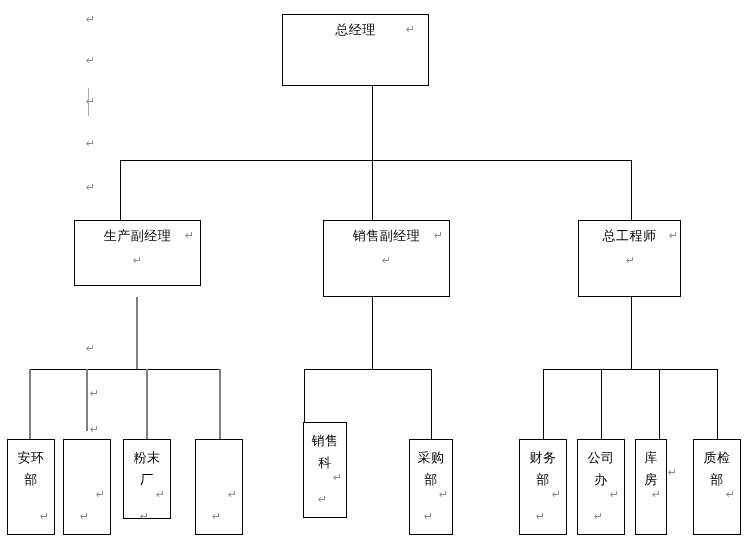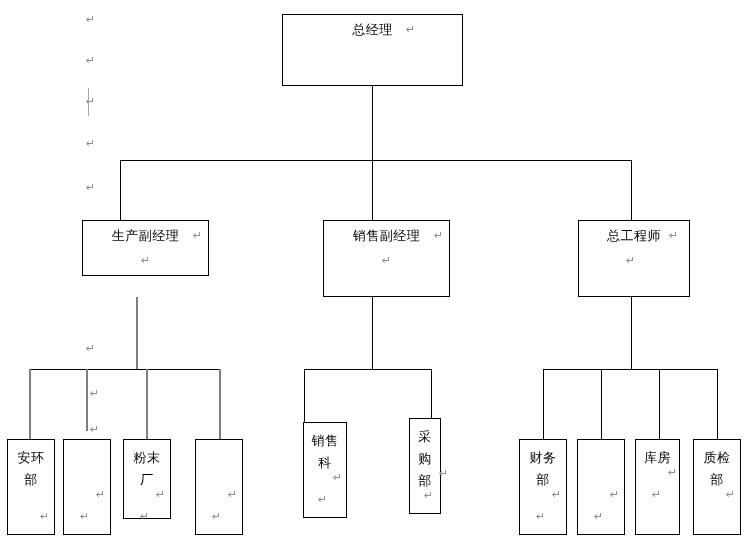--- a/index.html
+++ b/index.html
@@ -85,46 +85,46 @@
 <div id="canvas">
 
   <span class="pilcrow" style="left:86px; top:14px;">↵</span>
   <span class="pilcrow" style="left:86px; top:55px;">↵</span>
   <span class="pilcrow" style="left:86px; top:96px;">↵</span>
   <span class="pilcrow" style="left:86px; top:138px;">↵</span>
   <span class="pilcrow" style="left:86px; top:182px;">↵</span>
   <span class="pilcrow" style="left:86px; top:343px;">↵</span>
   <div class="caret-line" style="left:88px; top:88px; height:28px;"></div>
 
-  <div class="box" style="left:282px; top:14px; width:181px; height:72px;">
+  <div class="box" style="left:282px; top:14px; width:147px; height:72px;">
     <div class="box-label">总经理</div>
     <span class="pilcrow inbox" style="left:123px; top:9px;">↵</span>
   </div>
 
   <div class="line-v" style="left:372px; top:86px; height:75px;"></div>
 
   <div class="line-h" style="left:120px; top:160px; width:512px;"></div>
 
   <div class="line-v" style="left:120px; top:160px; height:60px;"></div>
   <div class="line-v" style="left:372px; top:160px; height:60px;"></div>
   <div class="line-v" style="left:631px; top:160px; height:60px;"></div>
 
-  <div class="box" style="left:74px; top:220px; width:127px; height:56px;margin-left:8px;">
+  <div class="box" style="left:74px; top:220px; width:127px; height:66px;">
     <div class="box-label">生产副经理</div>
     <span class="pilcrow inbox" style="left:110px; top:9px;">↵</span>
     <span class="pilcrow inbox" style="left:58px; top:34px;">↵</span>
   </div>
 
   <div class="box" style="left:323px; top:220px; width:127px; height:77px;">
     <div class="box-label">销售副经理</div>
     <span class="pilcrow inbox" style="left:110px; top:9px;">↵</span>
     <span class="pilcrow inbox" style="left:58px; top:34px;">↵</span>
   </div>
 
-  <div class="box" style="left:578px; top:220px; width:112px; height:77px;">
+  <div class="box" style="left:578px; top:220px; width:103px; height:77px;">
     <div class="box-label">总工程师</div>
     <span class="pilcrow inbox" style="left:90px; top:9px;">↵</span>
     <span class="pilcrow inbox" style="left:47px; top:34px;">↵</span>
   </div>
 
   <div class="line-v gray" style="left:136px; top:297px; height:72px;"></div>
   <div class="line-h" style="left:29px; top:369px; width:191px;"></div>
   <div class="line-v gray" style="left:29px;  top:369px; height:70px;"></div>
   <div class="line-v gray" style="left:86px;  top:369px; height:62px;"></div>
   <div class="line-v gray" style="left:146px; top:369px; height:70px;"></div>
@@ -157,45 +157,46 @@
   <div class="line-h" style="left:304px; top:369px; width:128px;"></div>
   <div class="line-v" style="left:304px; top:369px; height:70px;"></div>
   <div class="line-v" style="left:431px; top:369px; height:70px;"></div>
 
   <div class="box vertical" style="left:303px; top:422px; width:44px; height:96px;">
     <div class="box-label">销售科</div>
     <span class="pilcrow inbox" style="left:29px; top:49px;">↵</span>
     <span class="pilcrow inbox" style="left:14px; top:71px;">↵</span>
   </div>
 
-  <div class="box vertical" style="left:409px; top:418px; width:32px; height:96px;">
+  <div class="box vertical" style="left:409px; top:439px; width:44px; height:96px;">
     <div class="box-label">采购部</div>
     <span class="pilcrow inbox" style="left:29px; top:49px;">↵</span>
     <span class="pilcrow inbox" style="left:14px; top:71px;">↵</span>
   </div>
 
   <div class="line-v" style="left:631px; top:297px; height:72px;"></div>
   <div class="line-h" style="left:543px; top:369px; width:175px;"></div>
   <div class="line-v" style="left:543px; top:369px; height:70px;"></div>
   <div class="line-v" style="left:601px; top:369px; height:70px;"></div>
   <div class="line-v" style="left:659px; top:369px; height:70px;"></div>
   <div class="line-v" style="left:717px; top:369px; height:70px;"></div>
 
   <div class="box vertical" style="left:519px; top:439px; width:48px; height:96px;">
     <div class="box-label">财务部</div>
     <span class="pilcrow inbox" style="left:32px; top:49px;">↵</span>
     <span class="pilcrow inbox" style="left:16px; top:71px;">↵</span>
   </div>
 
   <div class="box vertical" style="left:577px; top:439px; width:48px; height:96px;">
-    <span class="pilcrow inbox" style="left:32px; top:49px;">↵</span>
-    <span class="pilcrow inbox" style="left:16px; top:71px;">↵</span>
-  </div>
-
-  <div class="box vertical" style="left:635px; top:439px; width:45px; height:96px;">
+    <div class="box-label">公司办</div>
+    <span class="pilcrow inbox" style="left:32px; top:49px;">↵</span>
+    <span class="pilcrow inbox" style="left:16px; top:71px;">↵</span>
+  </div>
+
+  <div class="box vertical" style="left:635px; top:439px; width:32px; height:96px;">
     <div class="box-label">库房</div>
     <span class="pilcrow inbox" style="left:32px; top:27px;">↵</span>
     <span class="pilcrow inbox" style="left:16px; top:49px;">↵</span>
   </div>
 
   <div class="box vertical" style="left:693px; top:439px; width:48px; height:96px;">
     <div class="box-label">质检部</div>
     <span class="pilcrow inbox" style="left:32px; top:49px;">↵</span>
   </div>
 

